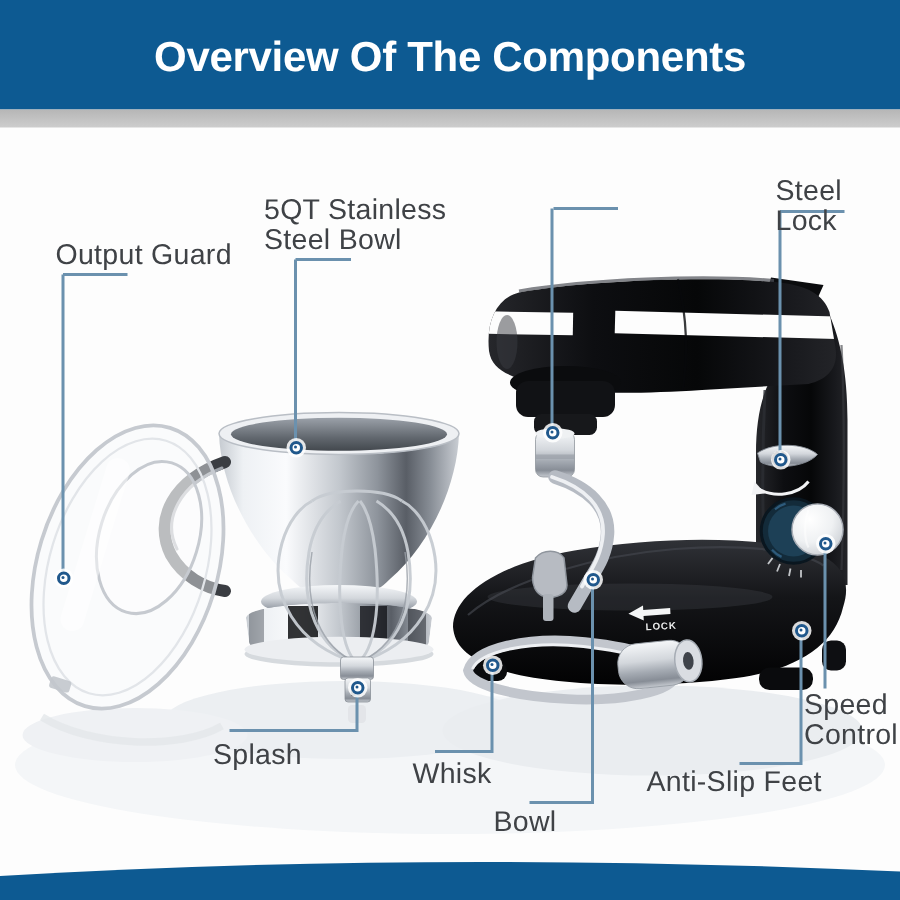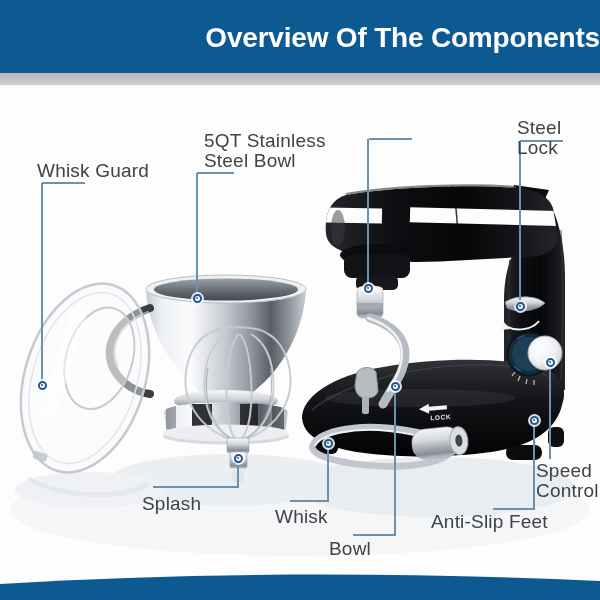--- a/index.html
+++ b/index.html
@@ -1,19 +1,19 @@
 <!DOCTYPE html>
 <html><head>
 <meta charset="utf-8">
 <style>
   html,body{margin:0;padding:0;background:#fff;}
   .stage{position:relative;width:600px;height:600px;overflow:hidden;background:#fdfdfd;
          font-family:"Liberation Sans",sans-serif;}
   .banner{position:absolute;left:0;top:0;width:600px;height:73px;background:#0d5a92;z-index:3;}
-  .title{width:100%;height:73px;line-height:75px;text-align:right;color:#ffffff;
+  .title{width:100%;height:73px;line-height:75px;text-align:center;color:#ffffff;
          font-size:28px;font-weight:bold;letter-spacing:-0.2px;}
   .divider{position:absolute;left:0;top:73px;width:600px;height:12px;z-index:3;
            background:linear-gradient(#b6b6b6,#cdcdcd);}
   .art{position:absolute;left:0;top:0;z-index:1;}
   .lbl{position:absolute;z-index:5;color:#3f4246;font-size:19px;line-height:1.05;
        white-space:pre-line;letter-spacing:0.2px;}
   .ll{position:absolute;background:#6b91ae;z-index:4;}
   .ll.h{height:2px;}
   .ll.v{width:2px;}
   .dot{position:absolute;width:9px;height:9px;box-sizing:border-box;border:2px solid #20588c;
@@ -244,22 +244,22 @@
   <span class="dot" style="left:37.5px;top:380.5px"></span>
   <span class="dot" style="left:192.5px;top:293.5px"></span>
   <span class="dot" style="left:363.5px;top:283.5px"></span>
   <span class="dot" style="left:515.5px;top:301.5px"></span>
   <span class="dot" style="left:233.5px;top:453.5px"></span>
   <span class="dot" style="left:323.5px;top:438.5px"></span>
   <span class="dot" style="left:390.5px;top:381.5px"></span>
   <span class="dot" style="left:529.5px;top:415.5px"></span>
   <span class="dot" style="left:545.5px;top:357.5px"></span>
 
-  <div class="lbl" style="left:37px;top:161px">Whisk Guard</div>
-  <div class="lbl" style="left:204px;top:131px">5QT Stainless
+  <div class="lbl" style="left:37px;top:161px">Output Guard</div>
+  <div class="lbl" style="left:176px;top:131px">5QT Stainless
 Steel Bowl</div>
   <div class="lbl" style="left:517px;top:118px">Steel Lock</div>
   <div class="lbl" style="left:142px;top:494px">Splash</div>
   <div class="lbl" style="left:275px;top:507px">Whisk</div>
   <div class="lbl" style="left:329px;top:539px">Bowl</div>
   <div class="lbl" style="left:431px;top:512px">Anti-Slip Feet</div>
   <div class="lbl" style="left:536px;top:461px">Speed
 Control</div>
 
 </div>

